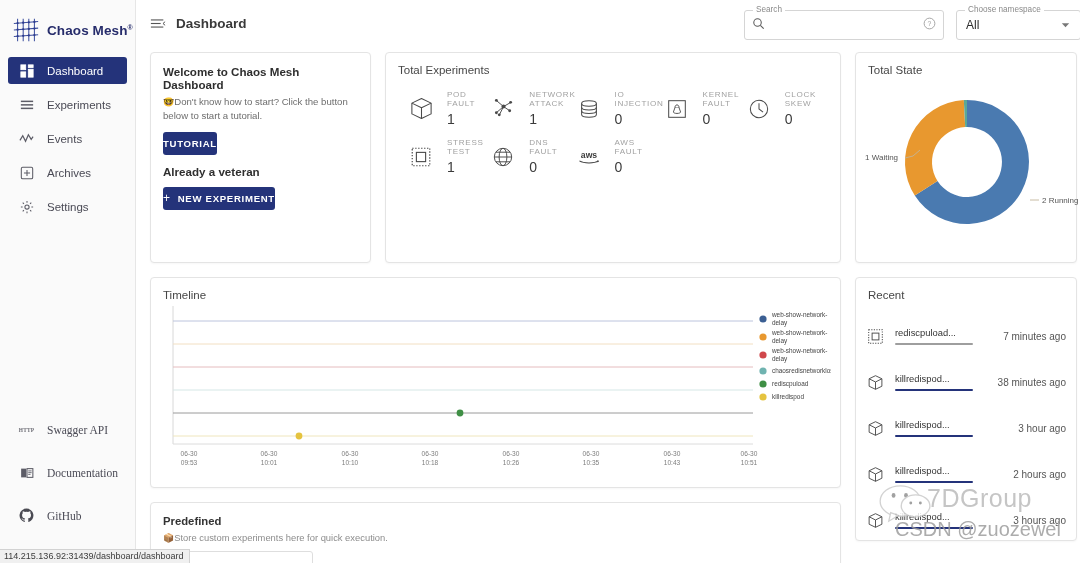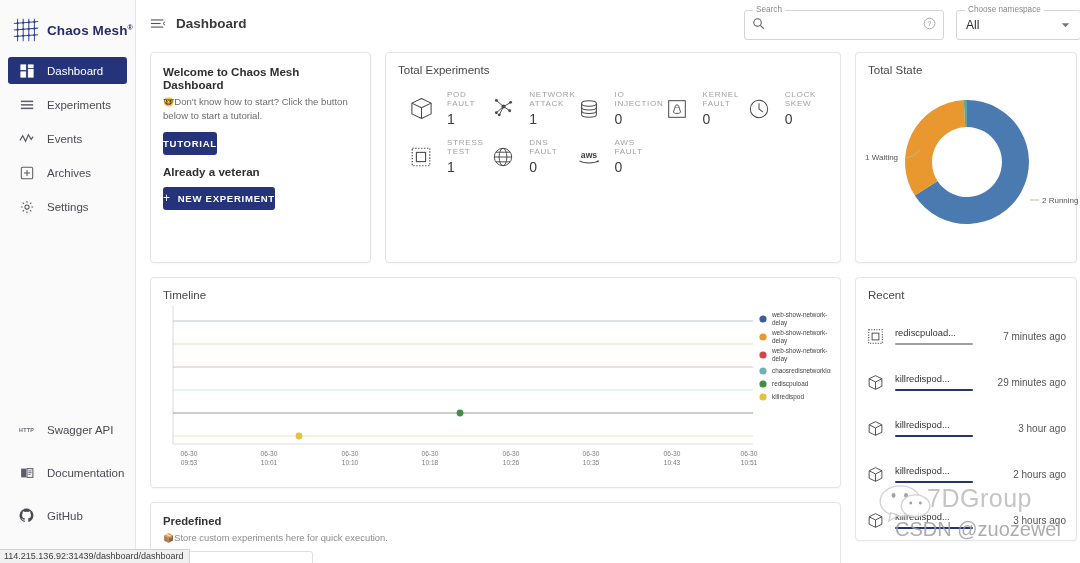--- a/index.html
+++ b/index.html
@@ -36,21 +36,21 @@
     display: flex; align-items: center; gap: 13px;
     height: 27px; padding-left: 11px;
     border-radius: 3px; margin-bottom: 7px;
     color: #4a4a55; font-size: 11.5px;
     cursor: pointer;
   }
   .nav-item .ic { width: 15px; height: 15px; flex:0 0 15px; display:flex; align-items:center; justify-content:center; }
   .nav-item.active { background: #24337a; color: #ffffff; }
   .nav-item.active .ic svg { stroke: #fff; fill: #fff; }
 
-  .nav-bottom { position: absolute; bottom: 18px; left: 0; width: 136px; padding: 0 8px; }
+  .nav-bottom { position: absolute; bottom: 18px; left: 0; width: 136px; padding: 0 8px; font-family: Liberation Serif, serif; }
   .nav-bottom .nav-item { margin-bottom: 16px; }
   .http-badge { font-size: 5.4px; font-weight: bold; color: #6a6a72; letter-spacing: .2px; }
 
   .statusbar {
     position: absolute; bottom: 0; left: 0;
     background: #f0f0f0; border: 1px solid #d2d2d2; border-left: none; border-bottom: none;
     font-size: 9px; color: #3c3c3c; padding: 1px 5px 2px 4px;
     white-space: nowrap; z-index: 40;
   }
 
@@ -583,21 +583,21 @@
                     <g fill="none" stroke="#4a4a4a" stroke-width="1.1" stroke-linejoin="round">
                       <path d="M10 2 17.5 5.6v8.8L10 18 2.5 14.4V5.6z"></path>
                       <path d="M2.5 5.6 10 9.4l7.5-3.8M10 9.4V18"></path>
                     </g>
                   </svg>
               </span>
               <div class="r-mid">
                 <div class="r-name">killredispod...</div>
                 <div class="r-bar" style="background:#24337a"></div>
               </div>
-              <div class="r-time">29 minutes ago</div>
+              <div class="r-time">38 minutes ago</div>
             </div>
 
             <div class="recent-item">
               <span class="r-ic">
                 <svg viewBox="0 0 20 20" width="17" height="17">
                     <g fill="none" stroke="#4a4a4a" stroke-width="1.1" stroke-linejoin="round">
                       <path d="M10 2 17.5 5.6v8.8L10 18 2.5 14.4V5.6z"></path>
                       <path d="M2.5 5.6 10 9.4l7.5-3.8M10 9.4V18"></path>
                     </g>
                   </svg>

